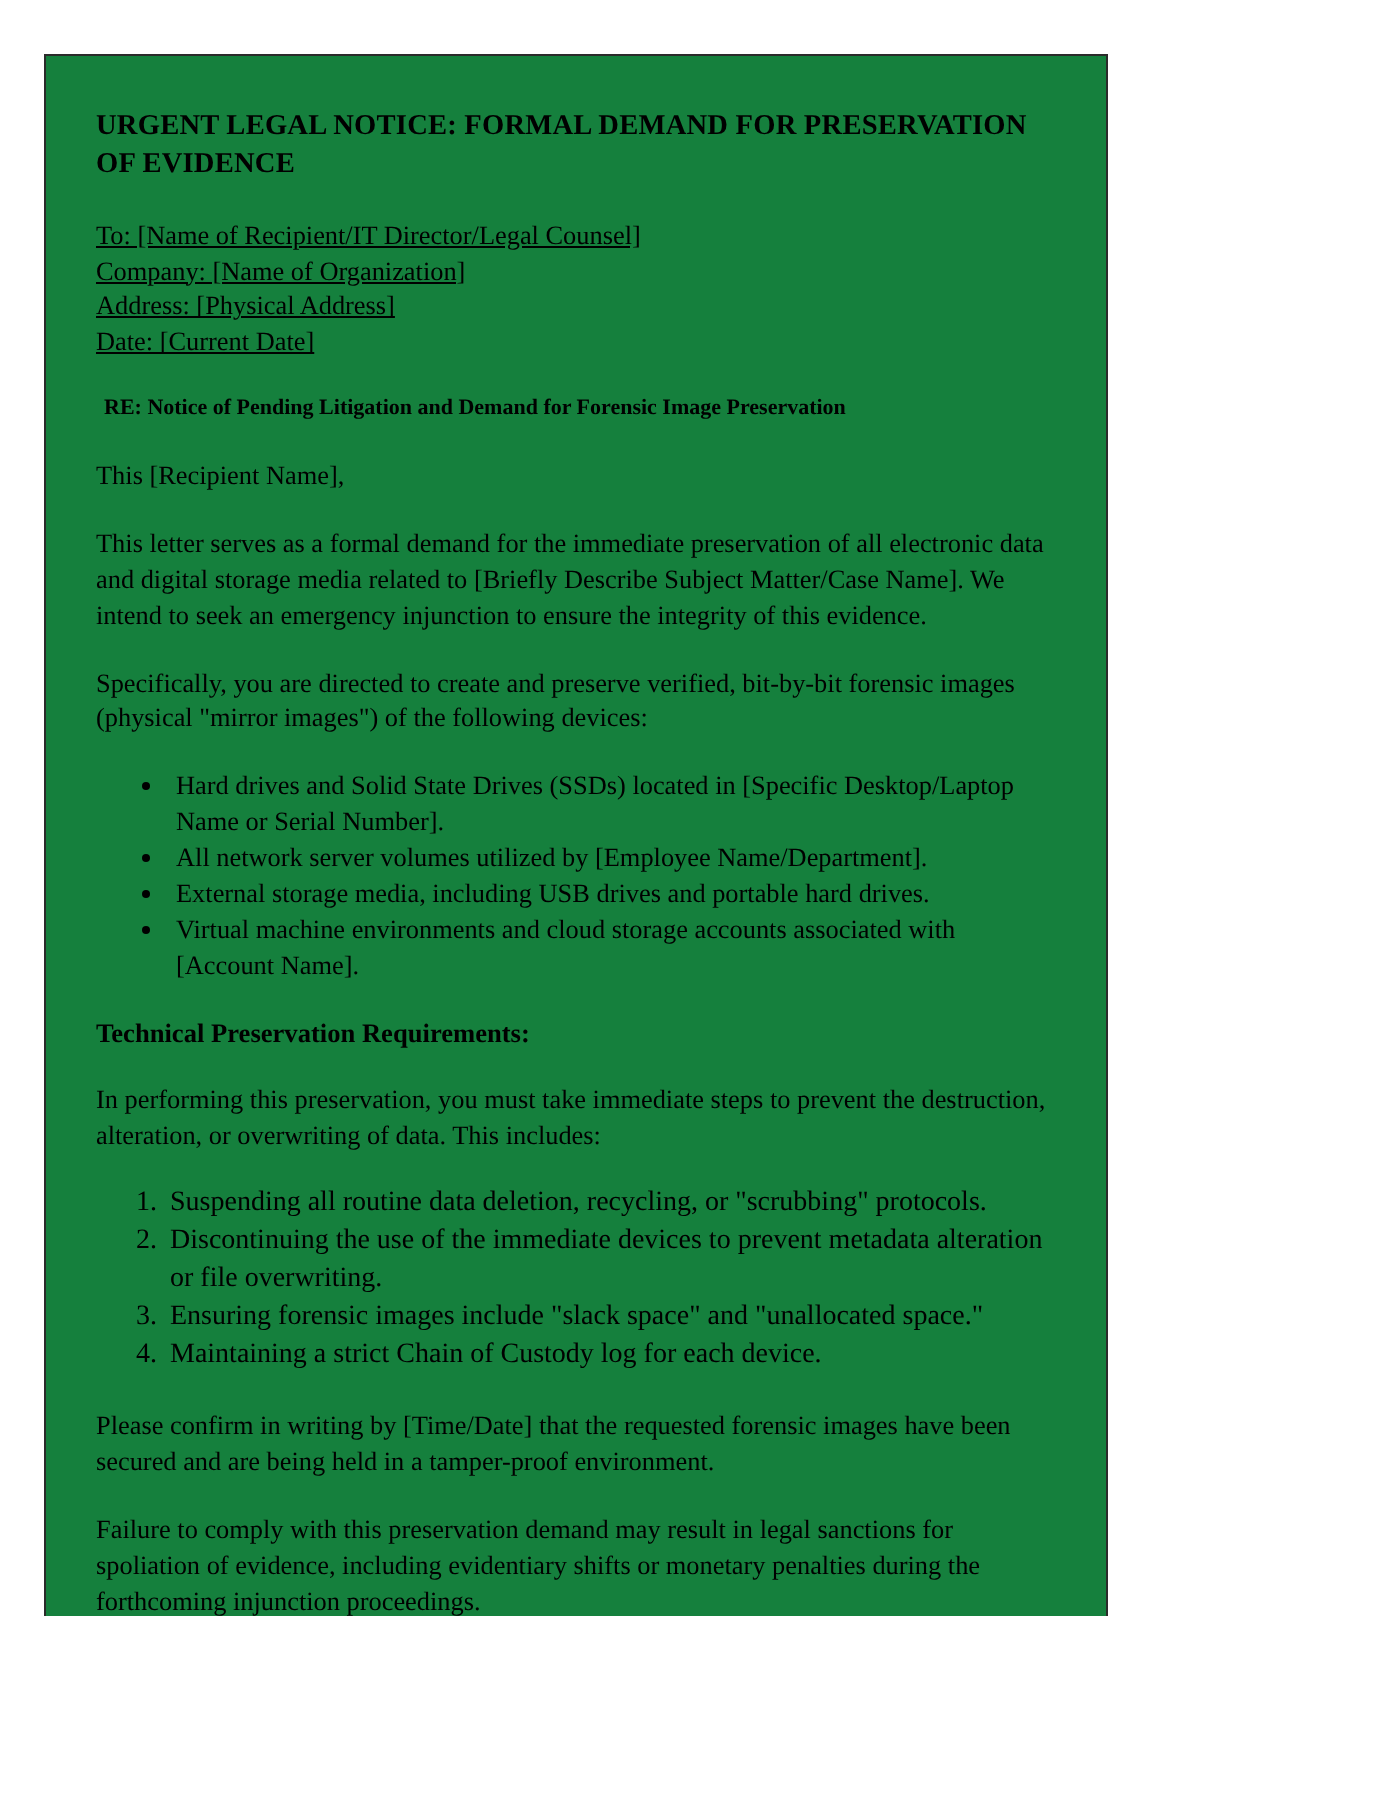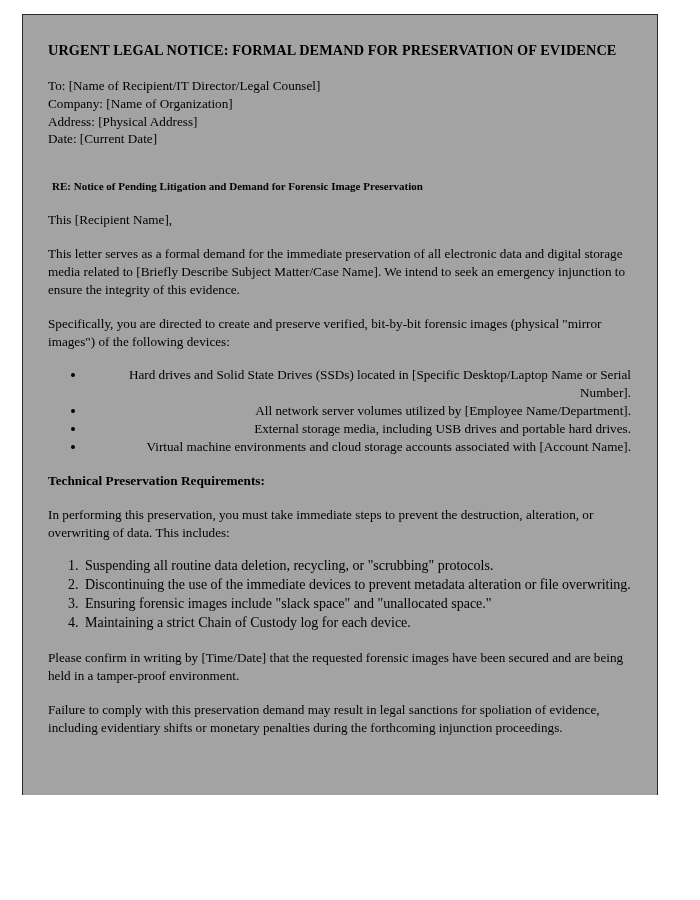--- a/index.html
+++ b/index.html
@@ -12,46 +12,47 @@
     height: 900px;
     overflow: hidden;
     font-family: "Liberation Serif", "DejaVu Serif", serif;
     color: #000000;
   }
 
   
   .page {
     position: absolute;
     left: 22px;
-    top: 14px;
-    width: 636px;
+    top: 27px;
+    width: 532px;
     height: 781px;           
     box-sizing: border-box;
-    background: #a3a3a3;
+    background: #15803d;
     border-left: 1.4px solid #2b2b2b;
     border-right: 1.4px solid #2b2b2b;
     border-top: 1.4px solid #2b2b2b;
     border-bottom: none;
     overflow: hidden;
   }
 
   .page-inner {
     padding: 26px 26px 0 25px;
   }
 
   .doc-title {
     font-size: 14.3px;
     font-weight: bold;
     line-height: 1.32;
     margin: 0 0 17px 0;
     letter-spacing: 0.1px;
   }
 
   .addr-block {
-    margin: 0 0 31px 0;
+    margin: 0 0 17px 0;
+    text-decoration: underline;
   }
   .addr-line {
     font-size: 13.2px;
     line-height: 1.355;
   }
 
   .re-line {
     font-size: 11px;
     font-weight: bold;
     margin: 0 0 17px 4px;
@@ -75,21 +76,20 @@
     font-size: 13.3px;
     font-weight: bold;
     margin: 0 0 16px 0;
     line-height: 1.35;
   }
 
   ul.device-list {
     margin: 0 0 16px 0;
     padding-left: 38px;
     list-style-type: disc;
-    text-align: right;
   }
   ul.device-list li {
     font-size: 13.2px;
     line-height: 1.355;
     padding-left: 2px;
     margin: 0;
   }
 
   ol.req-list {
     margin: 0 0 16px 0;

